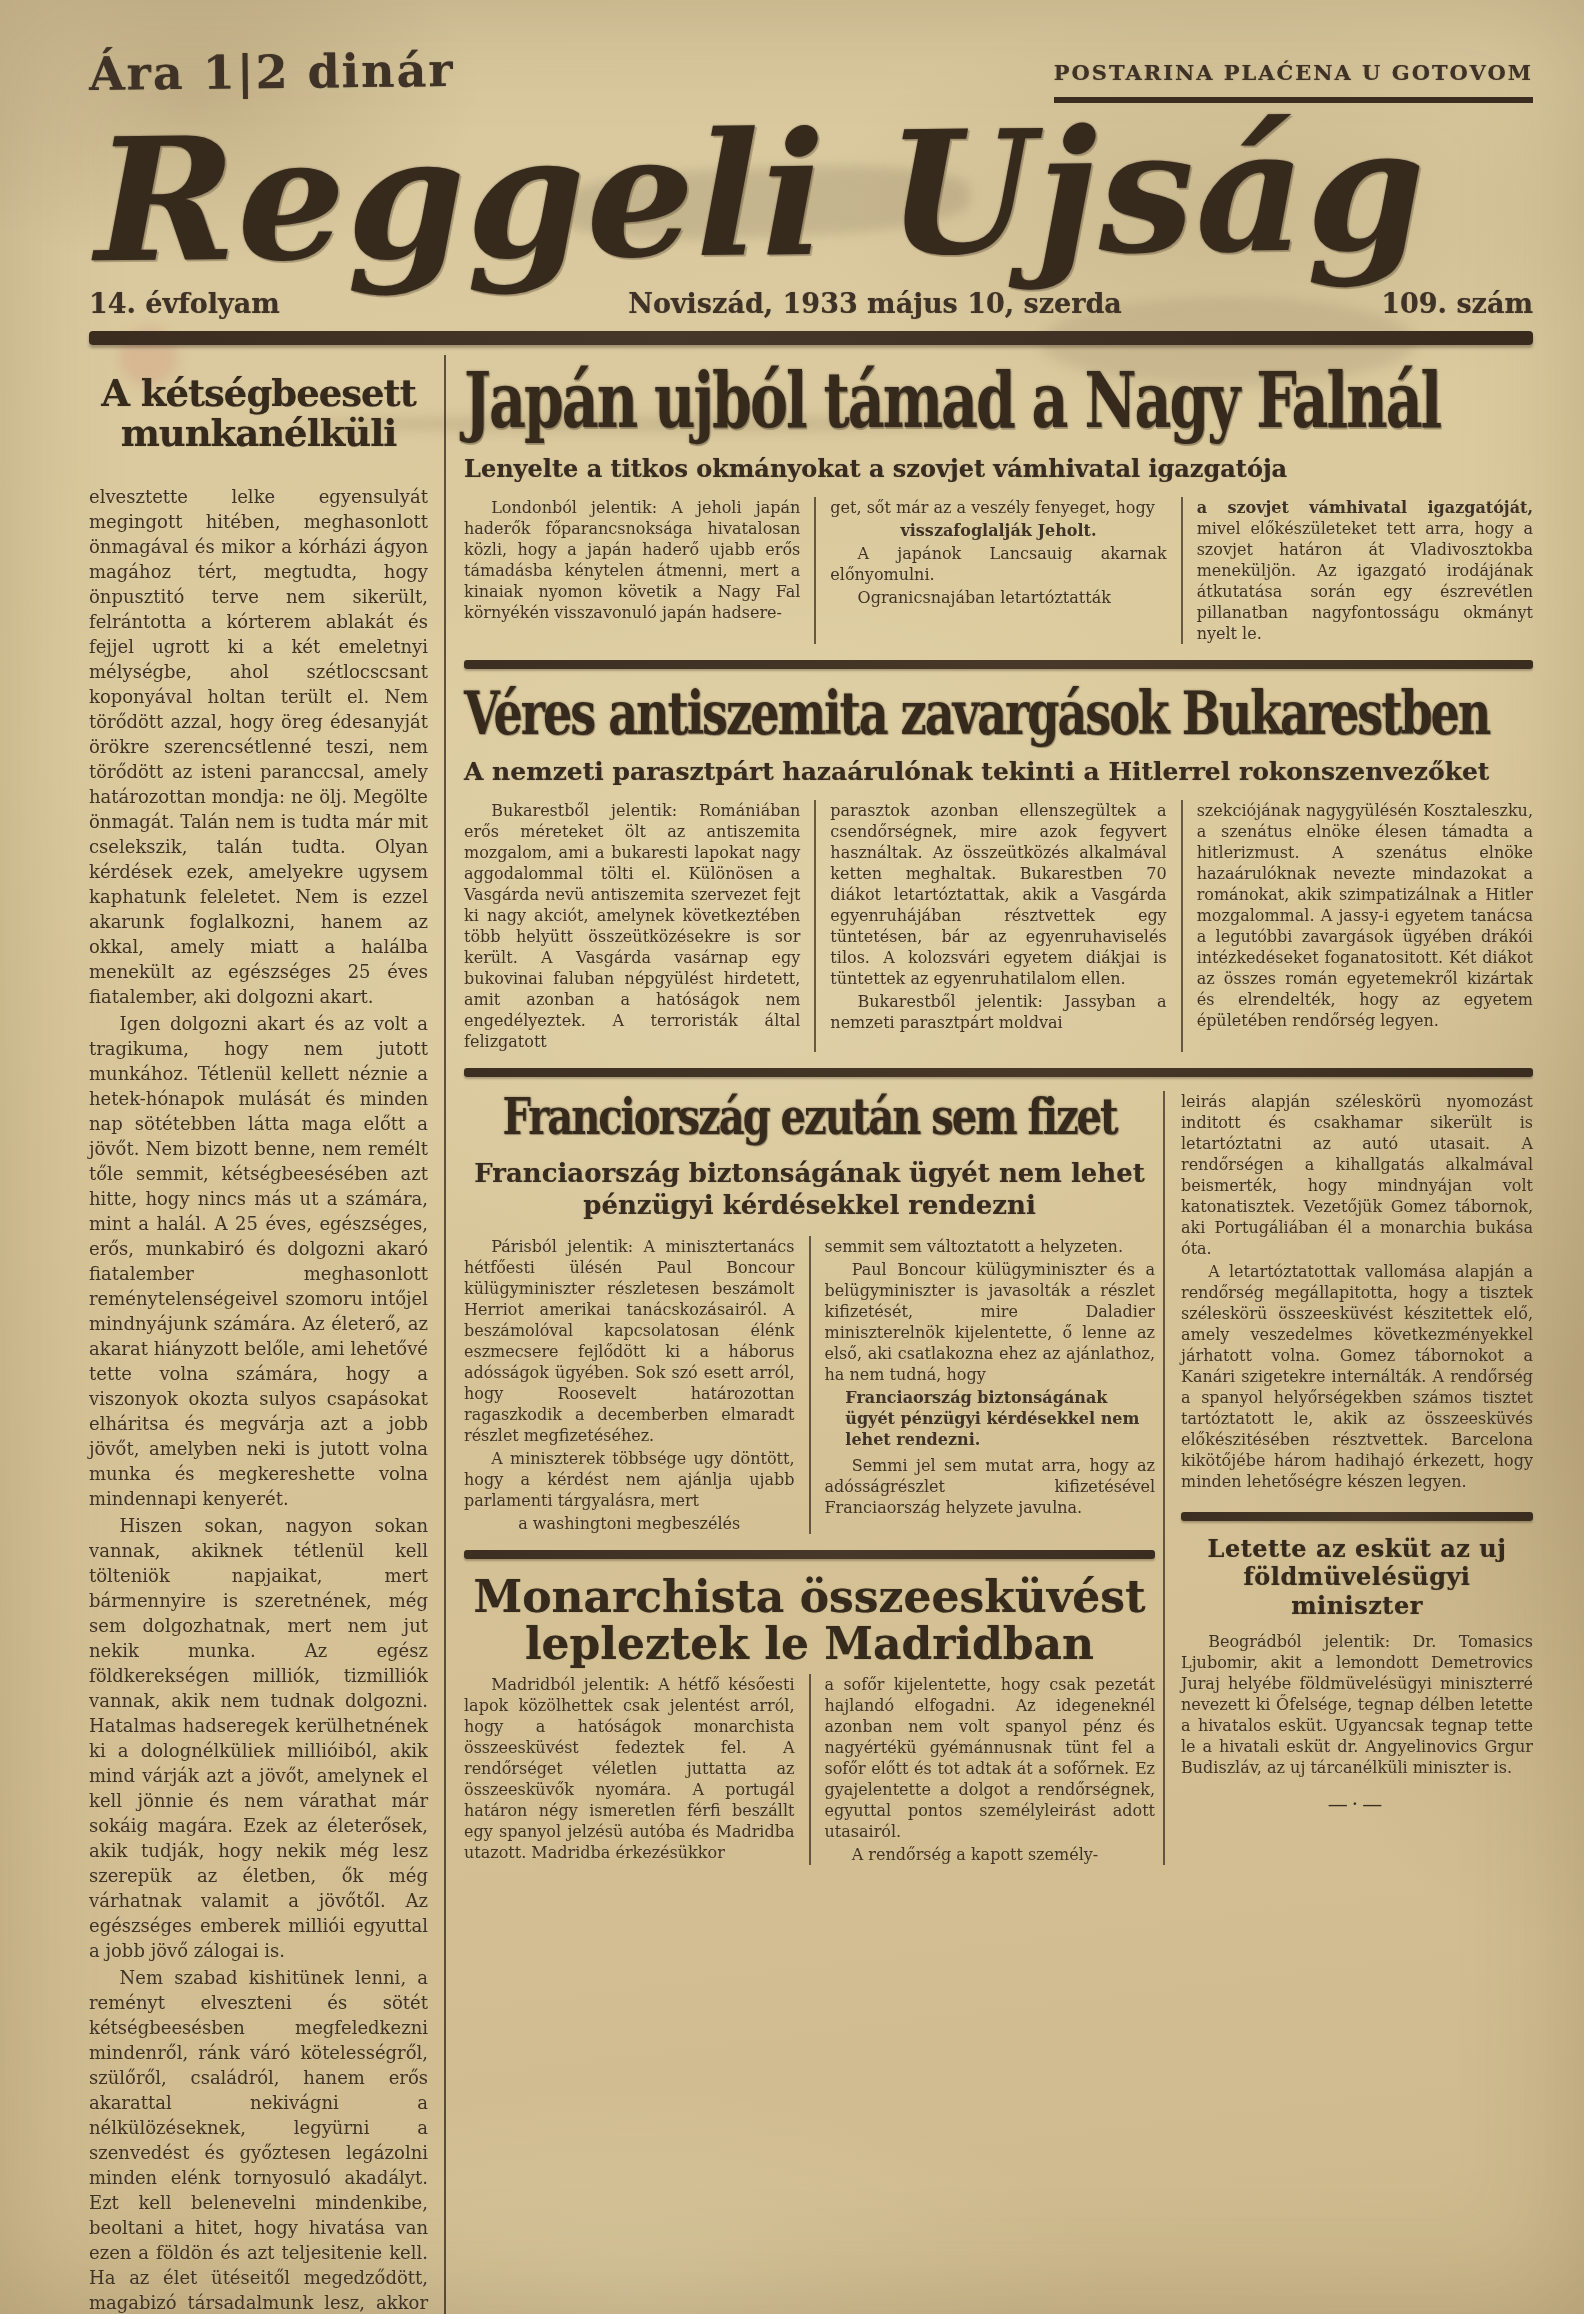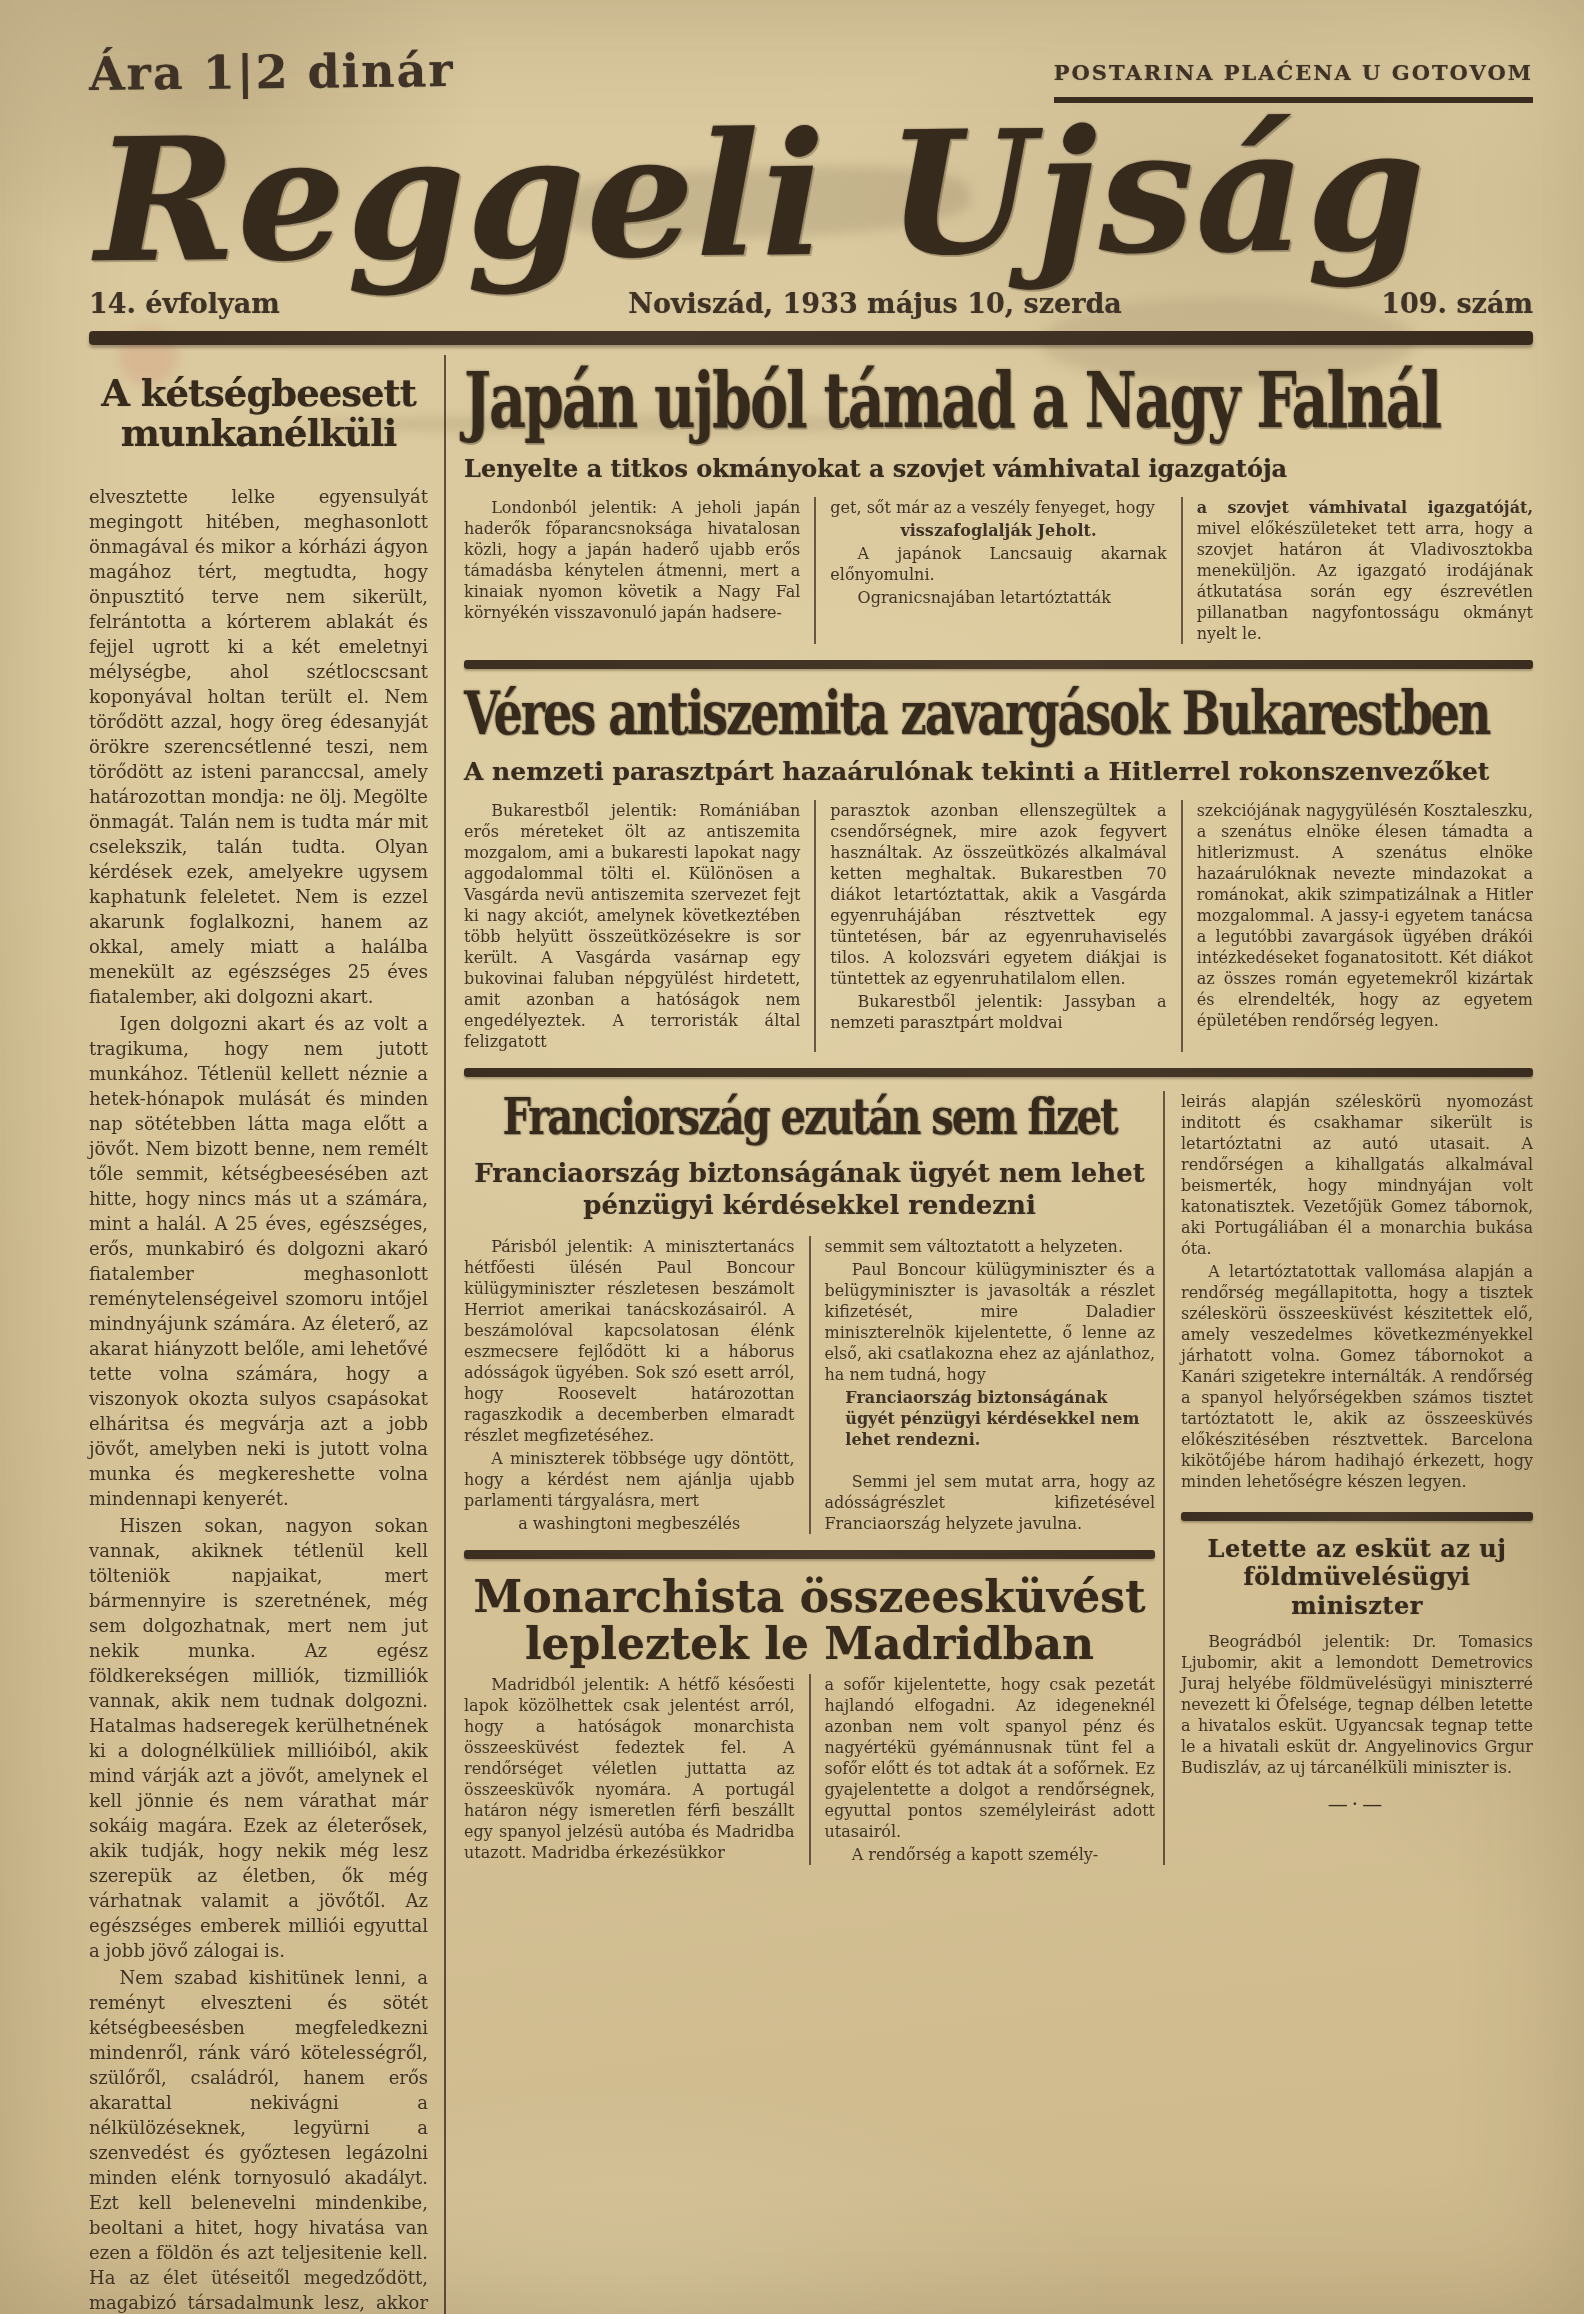--- a/index.html
+++ b/index.html
@@ -39,21 +39,21 @@
   
   .body-row{display:flex; margin-top:10px; align-items:stretch;}
   .ed-col{width:339px; flex:none; padding:8px 16px 0 0; border-right:2px solid rgba(52,39,26,.75);}
   .main-col{flex:1; padding:6px 0 0 18px; min-width:0;}
   
   .para{margin:0; text-align:justify; font-size:16px; line-height:21px; text-indent:0; overflow-wrap:break-word;}
   .para + .para{margin-top:2px;}
   .indent{text-indent:1.7em;}
   .center{text-align:center; text-indent:0;}
   .bold-center{text-align:center; text-indent:0; font-weight:700;}
-  .bold-block{font-weight:700; text-align:left; padding-left:1.3em; margin:21px 0;}
+  .bold-block{font-weight:700; text-align:left; padding-left:1.3em; margin:5px 0;}
   .lead{font-weight:700;}
   .ed-body .para{font-size:18px; line-height:25px;}
   
   .ed-head{margin:10px 0 30px; font-size:37px; line-height:1.1; text-align:center; font-weight:900; color:#362a1d;
            letter-spacing:-1px; text-shadow:0 0 1px rgba(54,42,29,.6);}
   .poster-wrap{line-height:1;}
   .h-poster{display:inline-block; margin:0; font-weight:900; color:#362a1d; letter-spacing:-2px;
             transform-origin:top left; text-shadow:1px 1px 0 rgba(54,42,29,.3), 0 0 2px rgba(54,42,29,.5); white-space:nowrap;}
   .h-japan{font-size:57px; transform:scaleY(1.35); margin-bottom:28px;}
   .h-buk{font-size:46px; transform:scaleY(1.3); margin-bottom:20px;}

